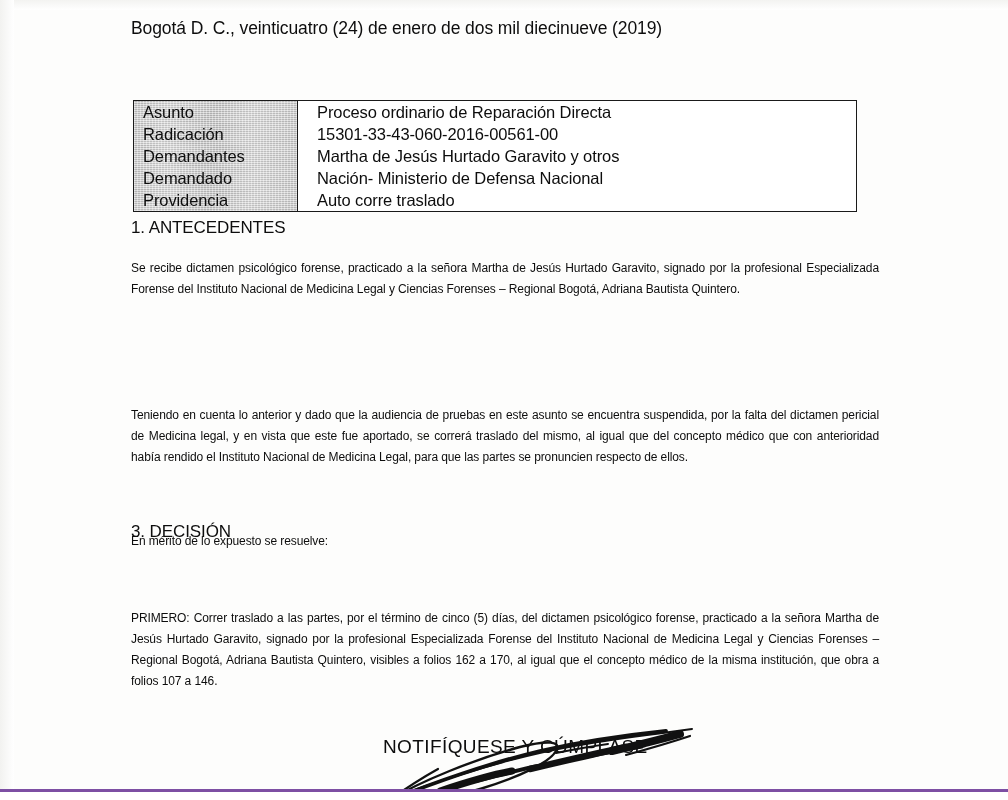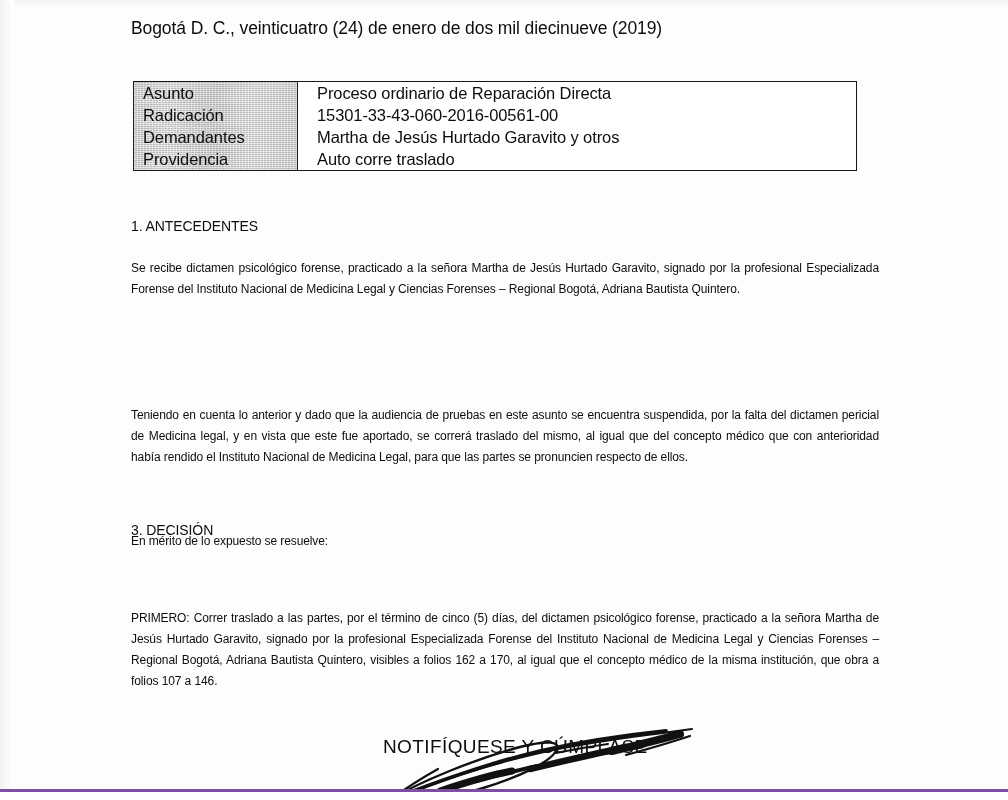--- a/index.html
+++ b/index.html
@@ -46,21 +46,21 @@
     top: 18px;
     font-size: 17.5px;
     letter-spacing: -0.1px;
     white-space: nowrap;
   }
 
   
   .case-table {
     position: absolute;
     left: 133px;
-    top: 81px;
+    top: 100px;
     width: 722px;
     border: 1.6px solid #1a1a1a;
     border-collapse: collapse;
     background: #ffffff;
   }
   .case-table table {
     border-collapse: collapse;
     width: 100%;
     table-layout: fixed;
   }
@@ -85,21 +85,21 @@
   .case-table td.value {
     padding-left: 19px;
     white-space: nowrap;
     background: #ffffff;
   }
 
   
   .heading {
     position: absolute;
     left: 131px;
-    font-size: 14px;
+    font-size: 17px;
     letter-spacing: -0.1px;
     white-space: nowrap;
   }
   .para {
     position: absolute;
     left: 131px;
     width: 748px;
     font-size: 12px;
     line-height: 21px;
     text-align: justify;
@@ -173,20 +173,24 @@
           <td class="label">Asunto</td>
           <td class="value">Proceso ordinario de Reparación Directa</td>
         </tr>
         <tr>
           <td class="label">Radicación</td>
           <td class="value">15301-33-43-060-2016-00561-00</td>
         </tr>
         <tr>
           <td class="label">Demandantes</td>
           <td class="value">Martha de Jesús Hurtado Garavito y otros</td>
+        </tr>
+        <tr>
+          <td class="label">Demandado</td>
+          <td class="value">Nación- Ministerio de Defensa Nacional</td>
         </tr>
         <tr>
           <td class="label">Providencia</td>
           <td class="value">Auto corre traslado</td>
         </tr>
       </tbody>
     </table>
   </div>
 
   <div class="heading" id="heading-antecedentes">1. ANTECEDENTES</div>

